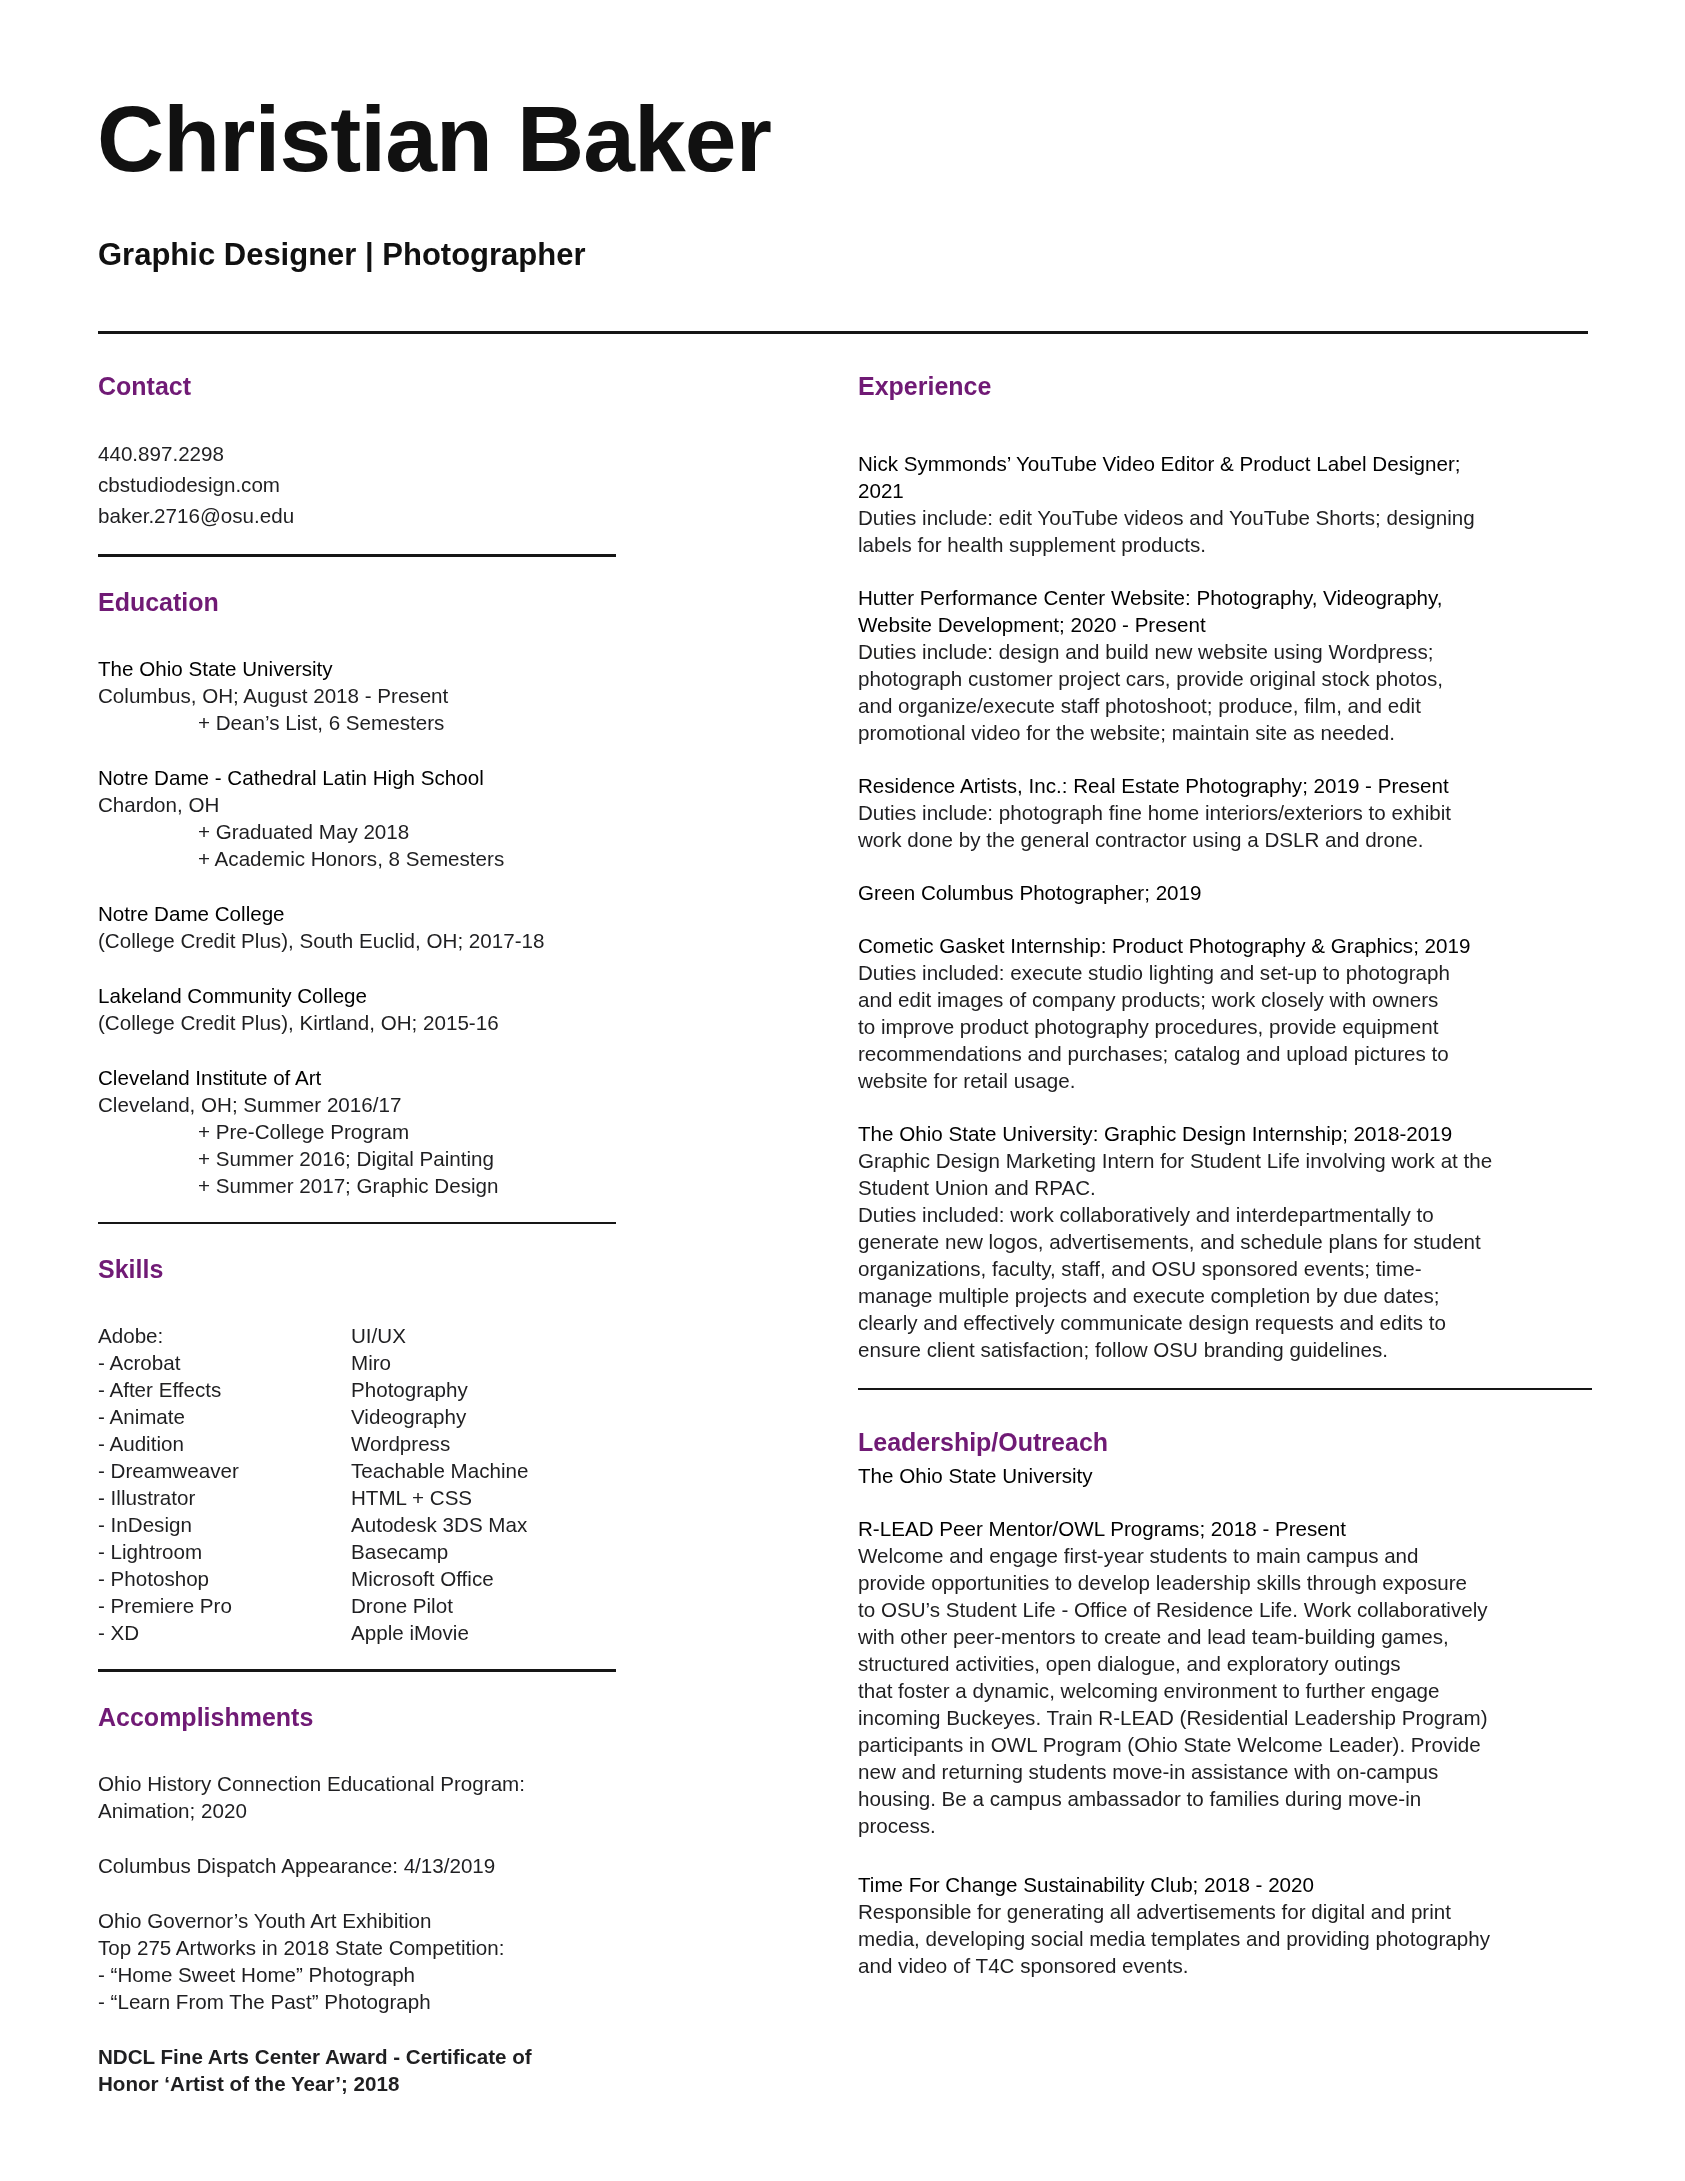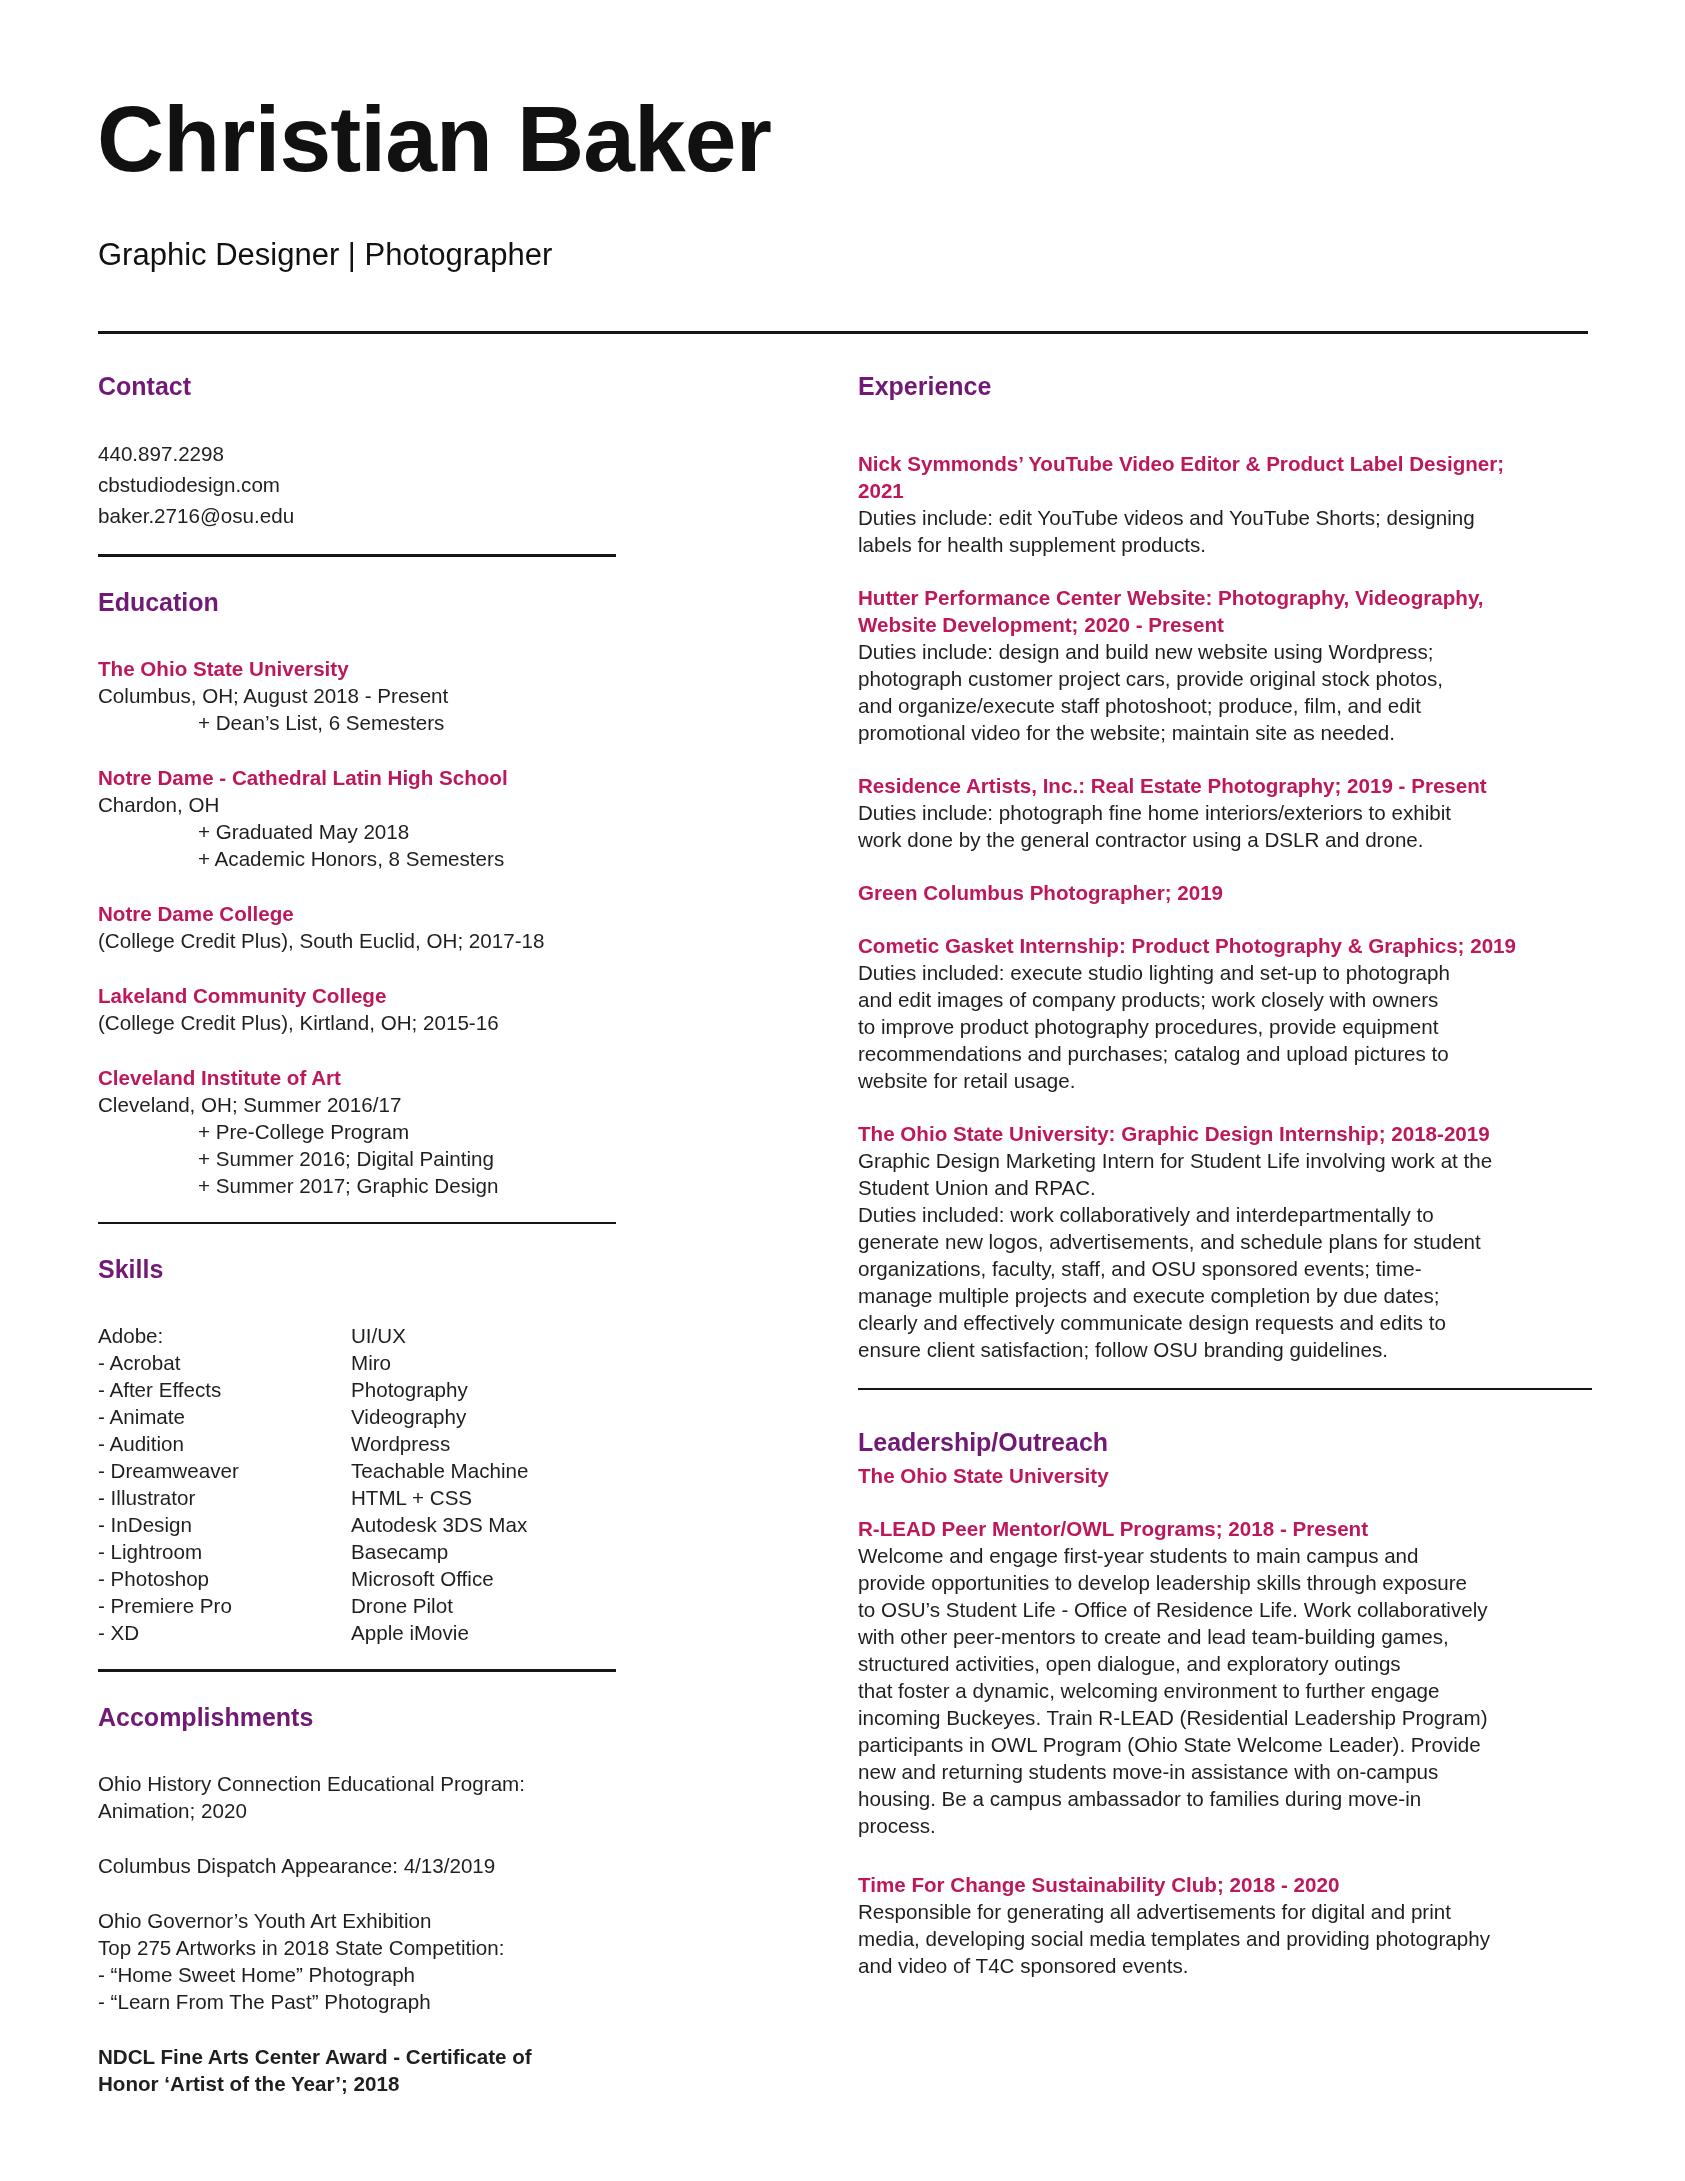--- a/index.html
+++ b/index.html
@@ -13,21 +13,21 @@
   .page { position: absolute; inset: 0; background: #ffffff; }
 
   
   .name {
     position: absolute; left: 97px; top: 88px;
     font-size: 93px; font-weight: 700; letter-spacing: -0.9px;
     color: #111111; line-height: 1.1; white-space: nowrap;
   }
   .subtitle {
     position: absolute; left: 98px; top: 237px;
-    font-size: 31px; font-weight: 400; color: #111111; white-space: nowrap;
+    font-size: 31px; font-weight: 700; color: #111111; white-space: nowrap;
   }
   .rule-top {
     position: absolute; left: 98px; top: 331px;
     width: 1490px; height: 2.6px; background: #161616;
   }
 
   
   .col-left  { position: absolute; left: 98px; top: 367px; width: 518px; }
   .col-right { position: absolute; left: 858px; top: 367px; width: 734px; }
 
@@ -35,21 +35,21 @@
     font-size: 25px; line-height: 39px; font-weight: 700; color: #701a75;
   }
   .sec-contact h2 { margin-bottom: 32px; }
   .sec-education h2, .sec-skills h2, .sec-accomplishments h2 { margin-bottom: 33px; }
   .sec-experience h2 { margin-bottom: 44px; }
   .sec-leadership h2 { }
 
   .body-text, h3, .contact-line {
     font-size: 20.6px; line-height: 27px; font-weight: 400; color: #1f1f21;
   }
-  h3 { font-weight: 700; color: #be185d; }
+  h3 { font-weight: 400; color: #000000; }
   .contact-line { line-height: 31px; }
 
   .pre { white-space: pre; }
 
   .rule-col {
     height: 2.6px; background: #161616; width: 100%;
     margin: 23px 0 26px 0;
   }
   .rule-col-right { margin: 24.6px 0 33px 0; }
 

